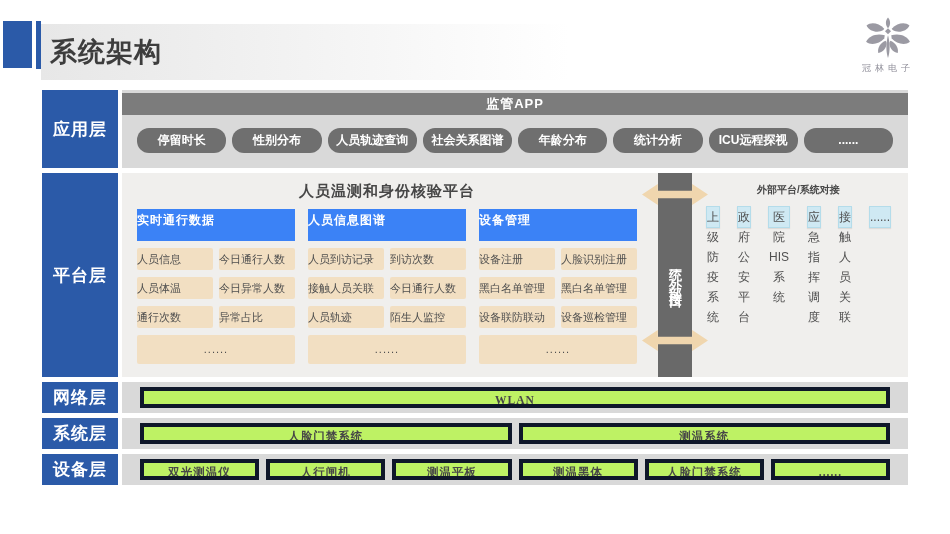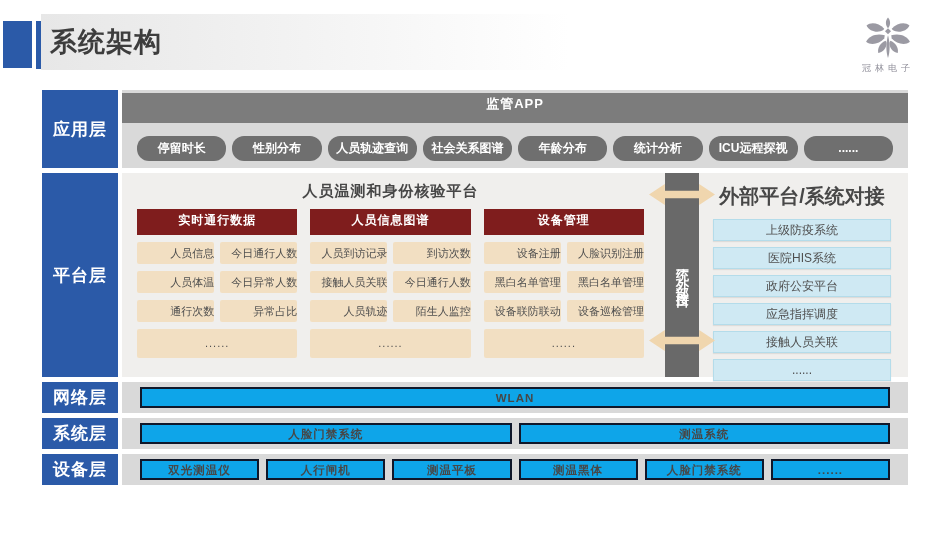--- a/index.html
+++ b/index.html
@@ -7,21 +7,21 @@
   body {
     width:950px; height:534px; position:relative; overflow:hidden;
     font-family:"Liberation Sans","DejaVu Sans",sans-serif;
   }
   .page { position:absolute; inset:0; }
 
   
   .hdr-square { position:absolute; left:3px; top:21px; width:29px; height:47px; background:#2b5aa8; }
   .hdr-bar    { position:absolute; left:36px; top:21px; width:5px;  height:48px; background:#2b5aa8; }
   .hdr-strip  {
-    position:absolute; left:41px; top:14px; width:660px; height:56px;
+    position:absolute; left:41px; top:24px; width:660px; height:56px;
     background:linear-gradient(to right,#e7e7e7 0%,#f3f3f3 40%,#ffffff 80%);
     display:flex; align-items:center;
   }
   .page-title { font-size:27px; font-weight:bold; color:#3d3d3d; padding-left:9px; letter-spacing:1px; }
   .logo { position:absolute; right:24px; top:16px; width:76px; text-align:center; }
   .logo svg { display:block; margin:0 auto; }
   .logo-text { font-size:9px; color:#8f8e99; letter-spacing:4px; margin-top:2px; white-space:nowrap; }
 
   
   .diagram { position:absolute; left:42px; top:90px; width:866px; }
@@ -30,44 +30,44 @@
     width:76px; flex:0 0 76px; margin-right:4px; background:#2b5aa8;
     color:#fff; font-weight:bold; font-size:17px;
     display:flex; align-items:center; justify-content:center; letter-spacing:1px;
   }
   .row-content { flex:1; }
 
   
   .row-app { height:78px; }
   .row-app .row-content { background:#d9d9d9; padding-top:3px; }
   .app-banner {
-    height:30px; line-height:22px; background:#7c7c7c; color:#fff;
+    height:22px; line-height:22px; background:#7c7c7c; color:#fff;
     font-weight:bold; font-size:13px; text-align:center; letter-spacing:1px;
   }
   .app-buttons { display:flex; gap:6px; margin:13px 15px 0 15px; }
   .app-btn {
     flex:1; height:25px; line-height:25px; background:#6f6f6f; border-radius:12px;
     color:#fff; font-size:12px; font-weight:bold; text-align:center; white-space:nowrap; overflow:hidden;
   }
 
   
   .row-platform { height:204px; }
   .row-platform .row-content { background:#f0efed; display:flex; }
   .plat-left { flex:1; padding:9px 0 0 8px; }
   .plat-title { text-align:center; font-size:15px; font-weight:bold; color:#474747; letter-spacing:1px; }
   .plat-cols { display:flex; gap:13px; margin:8px 7px 0 7px; }
   .plat-col { flex:1; min-width:0; }
   .col-header {
-    height:26px; line-height:22px; background:#7f1d1d; color:#fff;
-    font-size:12px; font-weight:bold; text-align:center; margin-bottom:7px; letter-spacing:1px;
+    height:32px; line-height:22px; background:#3b82f6; color:#fff;
+    font-size:12px; font-weight:bold; text-align:left; margin-bottom:7px; letter-spacing:1px;
   }
   .col-cells { display:grid; grid-template-columns:1fr 1fr; gap:7px 6px; }
   .tan-cell {
     height:22px; line-height:22px; background:#f2dfc2; border-radius:2px;
-    font-size:11px; color:#4f4f4f; text-align:right; white-space:nowrap; overflow:hidden;
+    font-size:11px; color:#4f4f4f; text-align:left; white-space:nowrap; overflow:hidden;
   }
   .col-more {
     margin-top:7px; height:29px; line-height:29px; background:#f2dfc2; border-radius:2px;
     font-size:11px; color:#4f4f4f; text-align:center; letter-spacing:1px;
   }
 
   .iface-bar {
     flex:0 0 34px; margin:0 14px; background:#696969; position:relative;
     display:flex; align-items:center; justify-content:center;
   }
@@ -77,34 +77,34 @@
   }
   .iface-arrow {
     position:absolute; left:-16px; width:calc(100% + 32px); height:21px;
     background:#f0d6ae; z-index:2;
     clip-path:polygon(0 50%,24% 0,24% 32%,76% 32%,76% 0,100% 50%,76% 100%,76% 68%,24% 68%,24% 100%);
   }
   .iface-arrow.top { top:11px; }
   .iface-arrow.bottom { bottom:26px; }
 
   .plat-right { flex:0 0 178px; margin-right:17px; padding-top:10px; }
-  .ext-title { text-align:center; font-size:20px; font-weight:bold; color:#474747; margin-bottom:9px; white-space:nowrap; }
-  .ext-items { display:flex; flex-direction:column; gap:6px; }
+  .ext-title { text-align:center; font-size:10px; font-weight:bold; color:#474747; margin-bottom:9px; white-space:nowrap; }
+  .ext-items { display:flex; gap:17px; }
   .blue-item {
     height:22px; line-height:20px; background:#cfe9f3; border:1px solid #b4dcea;
     font-size:12px; color:#4f4f4f; text-align:center; box-shadow:0 1px 1px rgba(0,0,0,0.08);
   }
 
   
   .row-simple { height:31px; }
   .row-simple .row-content { background:#d9d9d9; display:flex; gap:7px; padding:5px 18px; }
   .white-box {
-    flex:1; background:#0ea5e9; border:2px solid #0f172a;
+    flex:1; background:#bef264; border:4px solid #0f172a;
     font-size:11.5px; font-weight:bold; color:#474747; text-align:center;
-    line-height:19px; white-space:nowrap; overflow:hidden; letter-spacing:1px;
+    line-height:19px; white-space:nowrap; overflow:hidden; letter-spacing:1px;font-family:Liberation Serif, serif;
   }
 </style>
 </head>
 <body>
 
 <div class="page">
 
   <div class="hdr-square"></div>
   <div class="hdr-bar"></div>
   <div class="hdr-strip">
@@ -193,22 +193,22 @@
         <div class="iface-bar">
           <div class="iface-arrow top"></div>
           <div class="iface-arrow bottom"></div>
           <div class="iface-text">统一外部接口</div>
         </div>
 
         <div class="plat-right">
           <div class="ext-title">外部平台/系统对接</div>
           <div class="ext-items">
               <div class="blue-item">上级防疫系统</div>
+              <div class="blue-item">政府公安平台</div>
               <div class="blue-item">医院HIS系统</div>
-              <div class="blue-item">政府公安平台</div>
               <div class="blue-item">应急指挥调度</div>
               <div class="blue-item">接触人员关联</div>
               <div class="blue-item">......</div>
             </div>
         </div>
 
       </div>
     </div>
 
     <div class="row row-simple">

